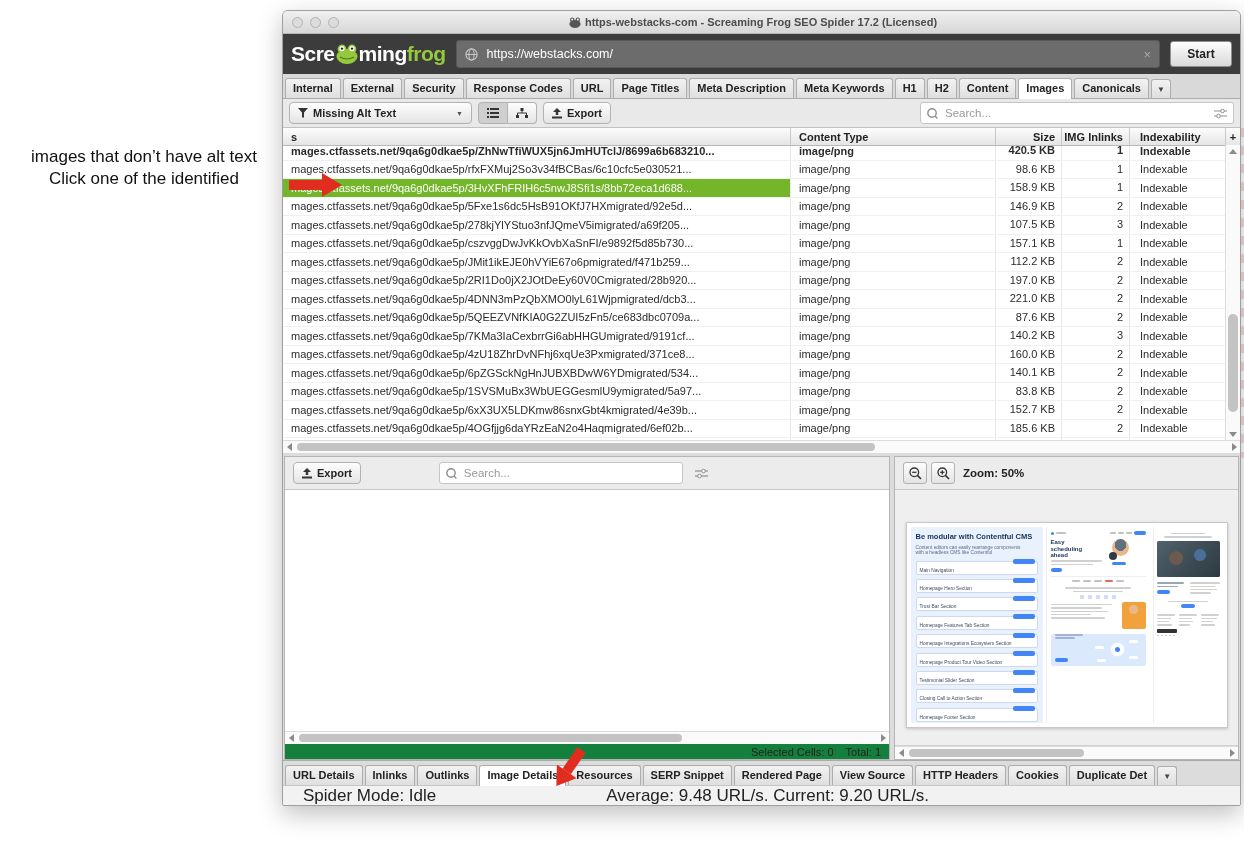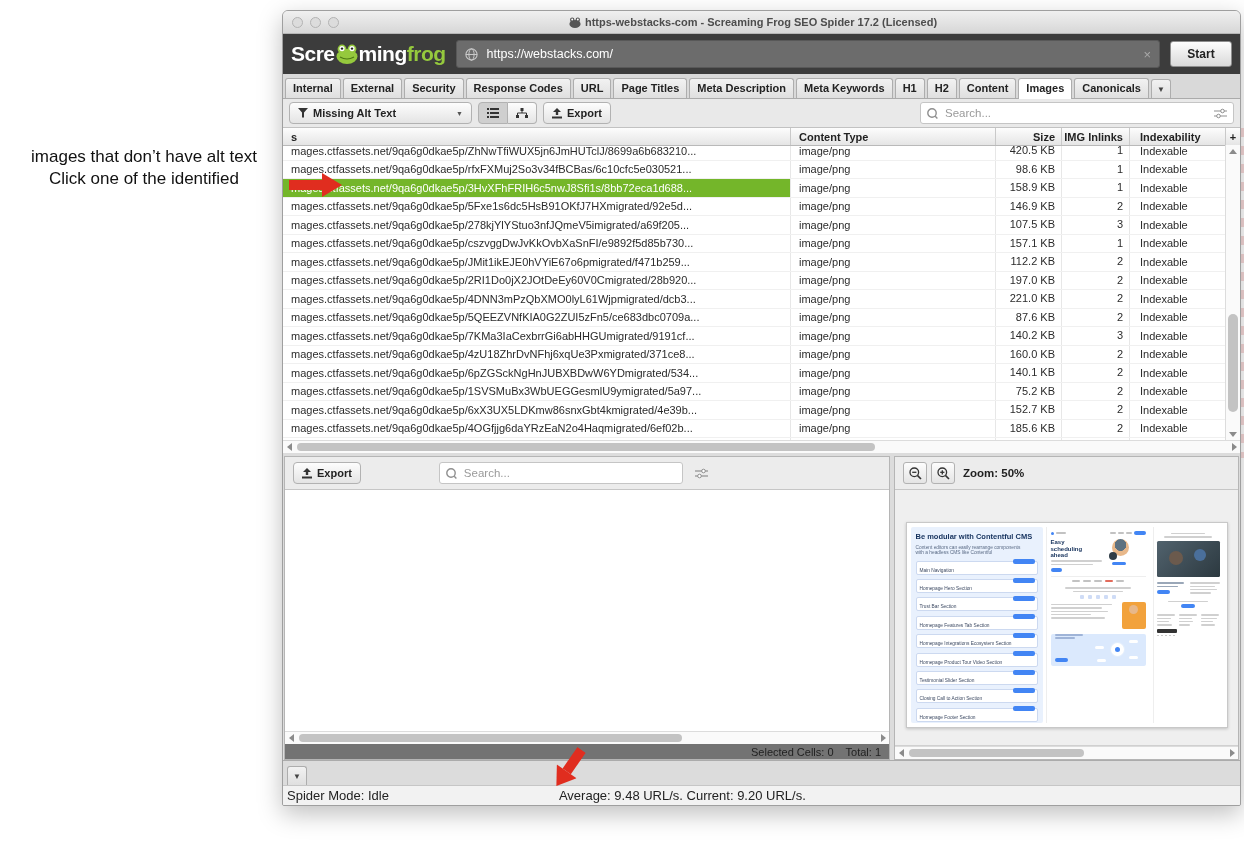--- a/index.html
+++ b/index.html
@@ -74,21 +74,21 @@
          border-bottom:1px solid #b9b9b9;font-size:11px;font-weight:bold;color:#222;}
   .hcell{border-right:1px solid #c9c9c9;height:100%;display:flex;align-items:center;box-sizing:border-box;}
   .c-addr{flex:1;padding-left:8px;min-width:0;}
   .c-type{width:205px;padding-left:8px;}
   .c-size{width:66px;justify-content:flex-end;padding-right:6px;text-align:right;}
   .c-inl{width:68px;justify-content:flex-end;padding-right:6px;text-align:right;}
   .c-idx{width:96px;padding-left:10px;}
   .c-scroll{width:14px;justify-content:center;border-right:none;font-weight:bold;}
   .tbodywrap{height:294px;overflow:hidden;margin-right:14px;background:#fff;}
   .tr{display:flex;height:17.5px;border-bottom:1px solid #f0f0f0;font-size:11px;color:#2b2b2b;}
-  .tr:first-child{margin-top:-4px;}
+  .tr:first-child{margin-top:-4px;font-weight:bold;}
   .td{display:flex;align-items:center;border-right:1px solid #e7e7e7;box-sizing:border-box;
       white-space:nowrap;overflow:hidden;}
   .td.c-size,.td.c-inl{display:block;line-height:17.5px;}
   .td.c-idx{border-right:none;}
   .tr.selected .c-addr{background:#74b62a;color:#fff;}
   .vscroll{position:absolute;top:17px;right:0;bottom:0;width:14px;background:#fafafa;
            border-left:1px solid #dcdcdc;display:flex;flex-direction:column;align-items:center;}
   .varrow{width:100%;height:12px;display:flex;align-items:center;justify-content:center;}
   .tri-up{width:0;height:0;border-left:4px solid transparent;border-right:4px solid transparent;border-bottom:5px solid #8b8b8b;}
   .tri-down{width:0;height:0;border-left:4px solid transparent;border-right:4px solid transparent;border-top:5px solid #8b8b8b;}
@@ -114,21 +114,21 @@
   .ptoolbar .searchbox{margin:0 0 0 72px;width:230px;}
   .fthead{height:17px;display:flex;align-items:center;background:linear-gradient(#fdfdfd,#e5e5e5);
           border-bottom:1px solid #b9b9b9;font-size:11px;font-weight:bold;}
   .f-from{flex:1;padding-left:8px;border-right:1px solid #c9c9c9;height:100%;display:flex;align-items:center;min-width:0;}
   .f-to{width:170px;flex:none;padding-left:8px;height:100%;display:flex;align-items:center;}
   .ftr{display:flex;height:17px;font-size:11px;color:#2b2b2b;border-bottom:1px solid #f0f0f0;}
   .ftr .f-from{border-right:1px solid #e7e7e7;white-space:nowrap;overflow:hidden;}
   .ftr .f-to{white-space:nowrap;overflow:hidden;}
   .fillarea{flex:1;background:#fff;}
   .pstatus{height:15px;flex:none;font-size:11px;display:flex;align-items:center;
-           justify-content:flex-end;padding-right:8px;gap:12px;background:#737373;}
+           justify-content:flex-end;padding-right:8px;gap:12px;background:#15803d;}
 
   .sqbtn{width:22px;height:20px;display:flex;align-items:center;justify-content:center;
          background:linear-gradient(#fdfdfd,#e4e4e4);border:1px solid #b2b2b2;border-radius:3px;}
   .zoomlabel{font-size:11.5px;font-weight:bold;color:#222;margin-left:4px;}
   .viewport{flex:1;background:#efefef;border-bottom:1px solid #d0d0d0;overflow:hidden;position:relative;}
 
   
   .thumb{position:absolute;left:50%;transform:translateX(-50%);top:32px;width:322px;height:206px;
          background:#fff;border:1px solid #c8c8c8;box-shadow:0 1px 3px rgba(0,0,0,.2);
          display:flex;padding:4px;box-sizing:border-box;gap:3px;}
@@ -163,21 +163,21 @@
   .photo{height:36px;background:linear-gradient(135deg,#51626d,#2c3940);border-radius:1.5px;margin:3px 0 4px;position:relative;overflow:hidden;}
   .photo:before{content:"";position:absolute;left:12px;top:10px;width:14px;height:14px;border-radius:50%;background:#6b5a4d;}
   .photo:after{content:"";position:absolute;right:14px;top:8px;width:12px;height:12px;border-radius:50%;background:#4a6f9b;}
   .fcols{display:flex;gap:4px;margin-top:4px;}
   .fcol{flex:1;}
   .darkbar-sm{width:20px;height:4px;background:#333;border-radius:1px;margin-top:3px;}
 
   .btabrow{height:24px;flex:none;background:#dcdcdc;display:flex;align-items:flex-end;
            border-top:1px solid #ababab;padding:0 2px;}
   .statusbar{height:19px;flex:none;background:#f2f2f2;border-top:1px solid #c6c6c6;
-             font-size:13px;color:#222;display:flex;align-items:center;padding:0 4px;}
+             font-size:17px;color:#222;display:flex;align-items:center;padding:0 20px;}
   .sb-center{margin-left:170px;}
 
   .sliver{position:absolute;left:1240px;top:128px;width:4px;height:330px;
           background:repeating-linear-gradient(180deg,#f5d8d8 0 9px,#ffffff 9px 18px);}
   svg{display:block;}
 </style>
 </head>
 <body>
 
 <div class="canvas">
@@ -422,21 +422,21 @@
             <div class="tr">
             <div class="td c-addr">mages.ctfassets.net/9qa6g0dkae5p/6pZGSckNgHnJUBXBDwW6YDmigrated/534...</div>
             <div class="td c-type">image/png</div>
             <div class="td c-size">140.1 KB</div>
             <div class="td c-inl">2</div>
             <div class="td c-idx">Indexable</div>
           </div>
             <div class="tr">
             <div class="td c-addr">mages.ctfassets.net/9qa6g0dkae5p/1SVSMuBx3WbUEGGesmlU9ymigrated/5a97...</div>
             <div class="td c-type">image/png</div>
-            <div class="td c-size">75.2 KB</div>
+            <div class="td c-size">83.8 KB</div>
             <div class="td c-inl">2</div>
             <div class="td c-idx">Indexable</div>
           </div>
             <div class="tr">
             <div class="td c-addr">mages.ctfassets.net/9qa6g0dkae5p/6xX3UX5LDKmw86snxGbt4kmigrated/4e39b...</div>
             <div class="td c-type">image/png</div>
             <div class="td c-size">152.7 KB</div>
             <div class="td c-inl">2</div>
             <div class="td c-idx">Indexable</div>
           </div>
@@ -718,20 +718,33 @@
               <div class="hthumb" style="left:2px;width:55%;"></div>
             </div>
           <div class="harrow">
               <div class="tri-right"></div>
             </div>
         </div>
       </div>
     </div>
 
     <div class="btabrow">
+      <div class="tabs">
+          <div class="tab">URL Details</div>
+          <div class="tab">Inlinks</div>
+          <div class="tab">Outlinks</div>
+          <div class="tab active">Image Details</div>
+          <div class="tab">Resources</div>
+          <div class="tab">SERP Snippet</div>
+          <div class="tab">Rendered Page</div>
+          <div class="tab">View Source</div>
+          <div class="tab">HTTP Headers</div>
+          <div class="tab">Cookies</div>
+          <div class="tab">Duplicate Det</div>
+        </div>
       <div class="tabcaret">▼</div>
     </div>
 
     <div class="statusbar">
       <span>Spider Mode: Idle</span>
       <span class="sb-center">Average: 9.48 URL/s. Current: 9.20 URL/s.</span>
     </div>
   </div>
 </div>
 

